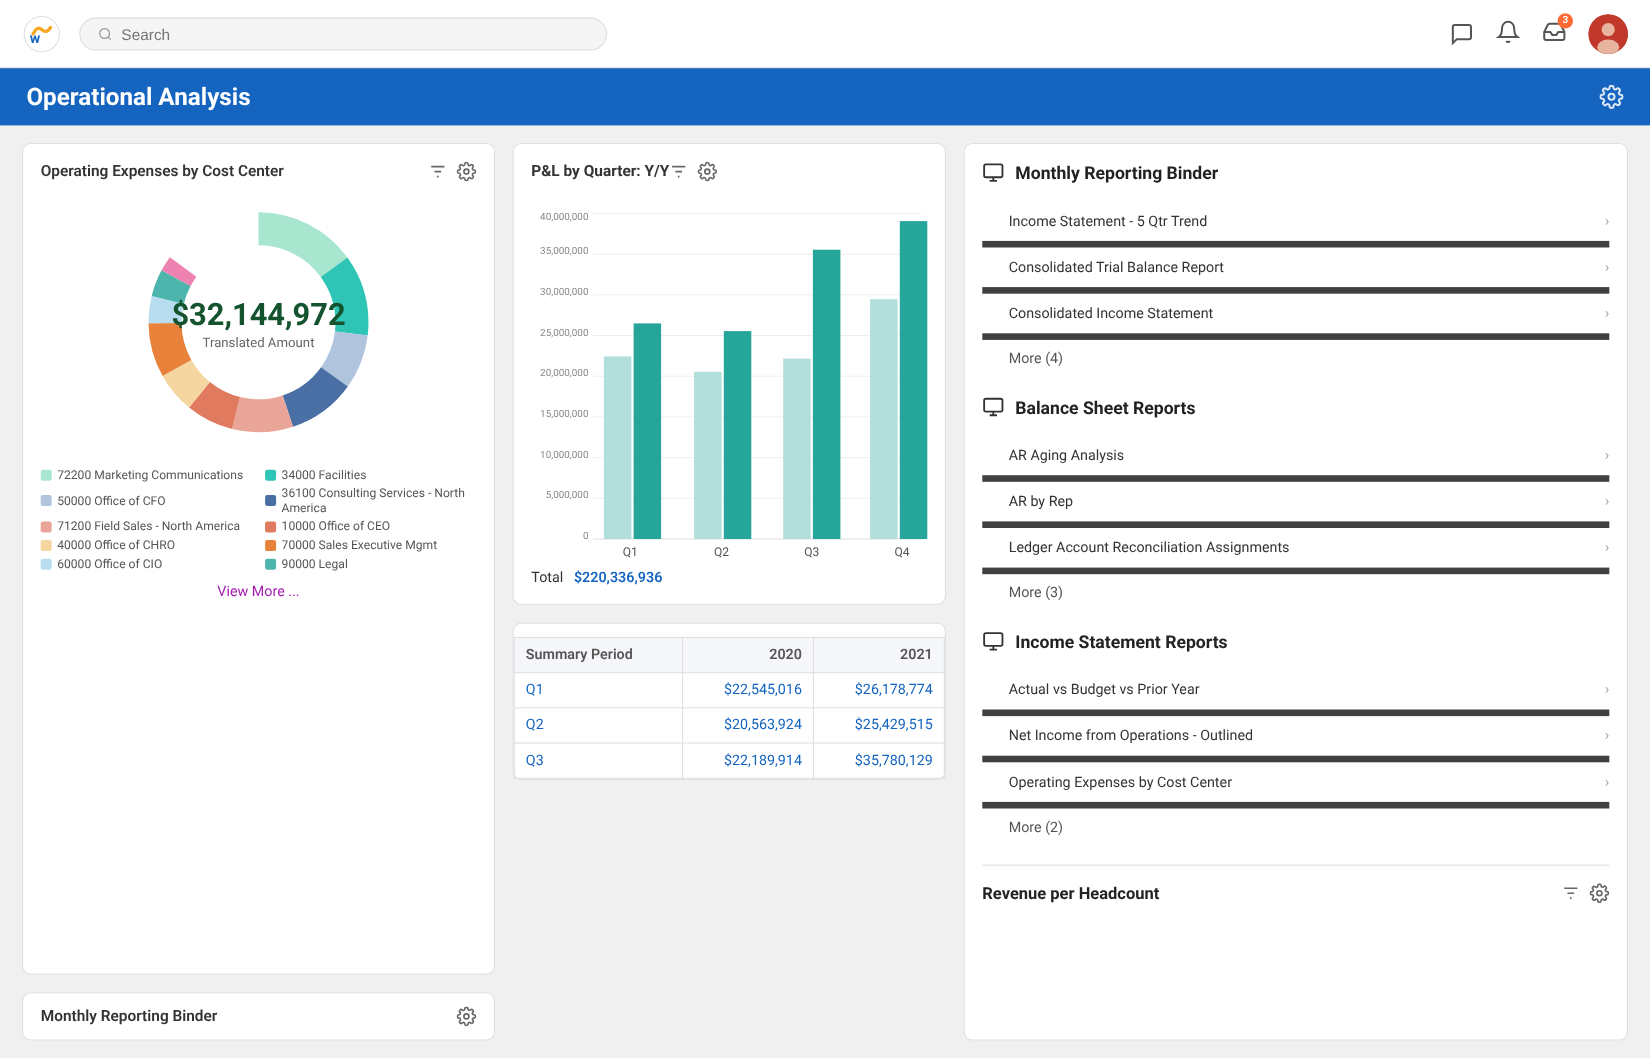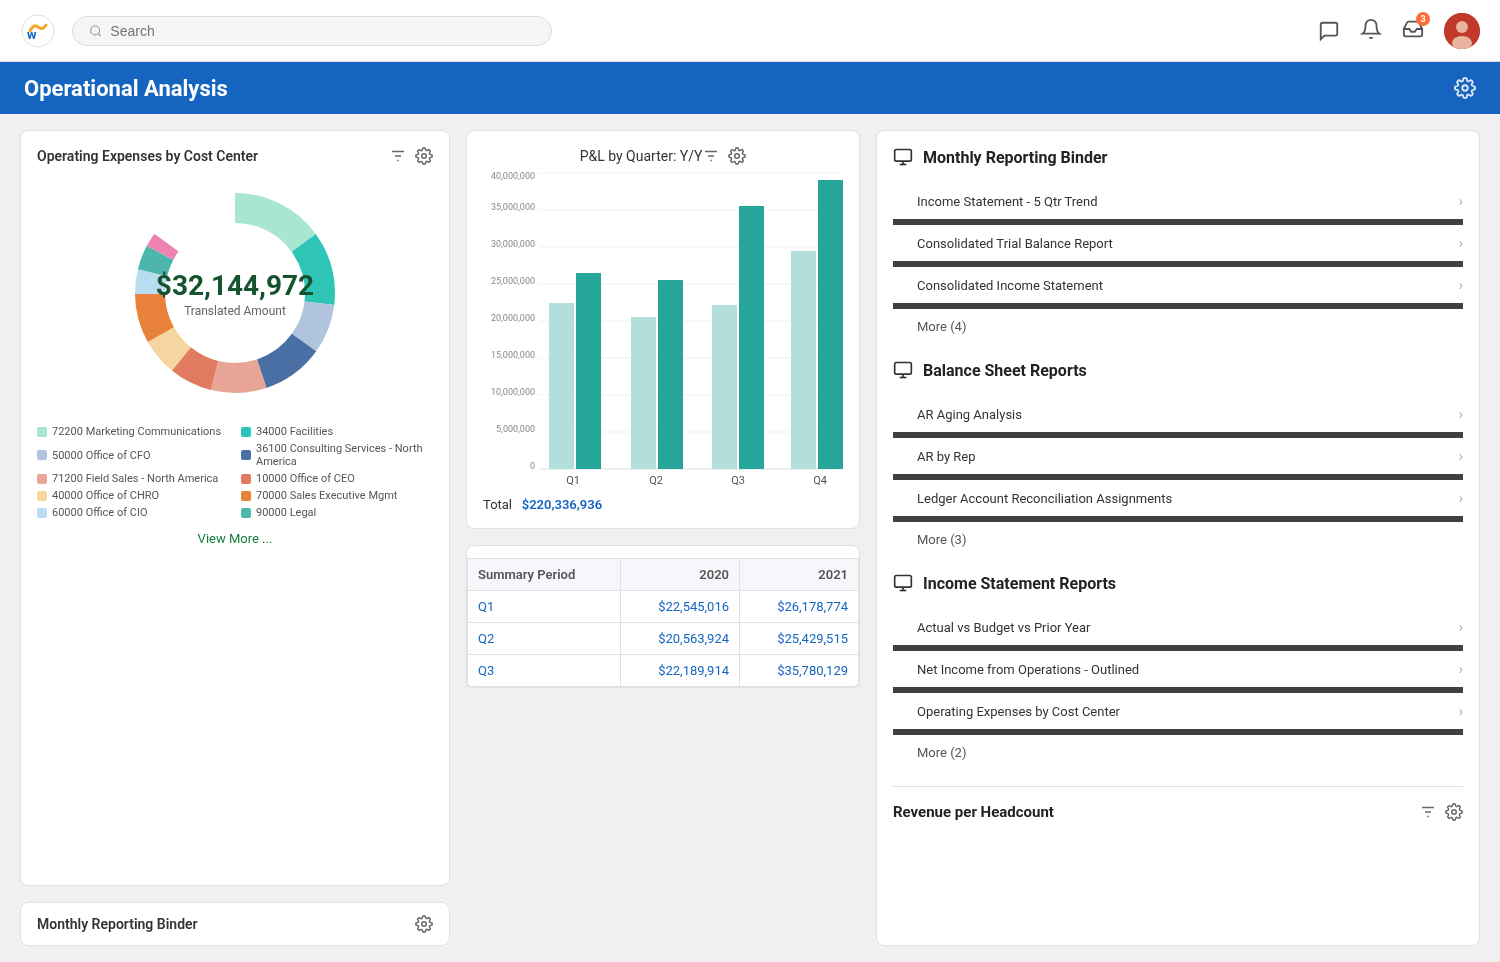--- a/index.html
+++ b/index.html
@@ -85,25 +85,25 @@
     .card-donut-title { font-size: 14px; font-weight: 600; color: #333; margin-bottom: 8px; display: flex; align-items: center; justify-content: space-between; }
     .card-icons { display: flex; gap: 8px; color: #666; }
     .donut-center { position: absolute; text-align: center; }
     .donut-amount { font-size: 28px; font-weight: 700; color: #14532d; }
     .donut-label { font-size: 12px; color: #666; margin-top: 2px; }
     .donut-wrapper { position: relative; display: flex; justify-content: center; align-items: center; }
 
     .legend-grid { display: grid; grid-template-columns: 1fr 1fr; gap: 4px 12px; margin-top: 12px; font-size: 11px; }
     .legend-item { display: flex; align-items: center; gap: 5px; color: #555; }
     .legend-dot { width: 10px; height: 10px; border-radius: 2px; flex-shrink: 0; }
-    .view-more { text-align: center; margin-top: 12px; font-size: 13px; color: #15803d; cursor: pointer; }
+    .view-more { text-align: center; margin-top: 12px; font-size: 13px; color: #a21caf; cursor: pointer; }
 
     
     .col-mid { flex: 0 0 390px; display: flex; flex-direction: column; gap: 16px; }
-    .card-bar-title { font-size: 14px; font-weight: 400; color: #333; display: flex; align-items: center; justify-content: center; margin-bottom: 4px; }
+    .card-bar-title { font-size: 14px; font-weight: 700; color: #333; display: flex; align-items: center; justify-content: flex-start; margin-bottom: 25px; }
     .bar-legend { display: flex; gap: 16px; margin: 8px 0; font-size: 11px; color: #555; }
     .bar-legend-item { display: flex; align-items: center; gap: 5px; }
     .bar-legend-color { width: 12px; height: 12px; border-radius: 2px; }
     .total-line { font-size: 13px; color: #333; margin-top: 4px; }
     .total-amount { color: #1565c0; font-weight: 600; }
 
     
     .summary-table { width: 100%; border-collapse: collapse; margin-top: 12px; font-size: 13px; }
     .summary-table th { background: #f5f7fa; color: #555; font-weight: 600; padding: 8px 10px; text-align: left; border: 1px solid #e0e0e0; }
     .summary-table th:not(:first-child) { text-align: right; }

